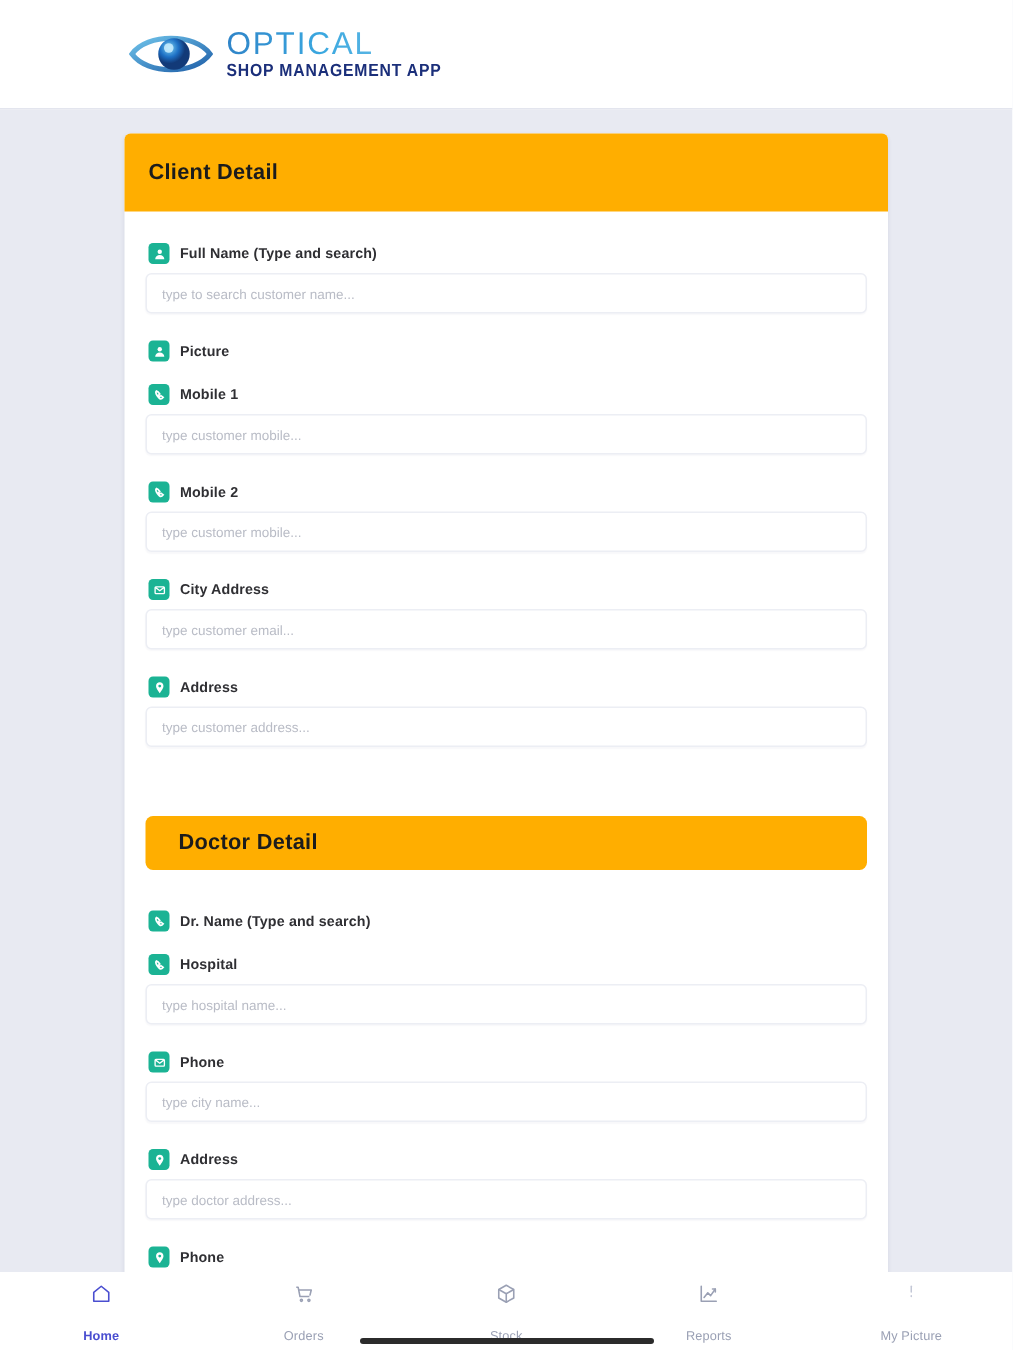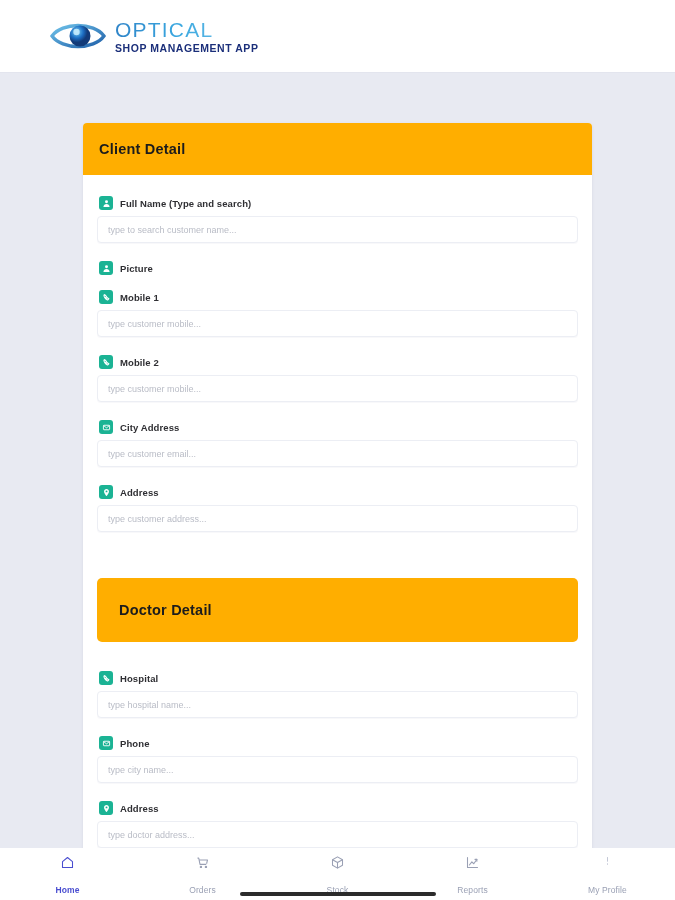--- a/index.html
+++ b/index.html
@@ -17,21 +17,21 @@
     flex-direction: column;
   }
 
   
   .topbar {
     height: 73px;
     background: #ffffff;
     flex: 0 0 73px;
     display: flex;
     align-items: center;
-    padding-left: 50px;
+    padding-left: 86px;
     border-bottom: 1px solid #e3e5ee;
   }
   .logo { display: flex; align-items: center; gap: 9px; }
   .logo-eye { width: 56px; height: 34px; flex: 0 0 56px; }
   .logo-text { display: flex; flex-direction: column; line-height: 1; }
   .logo-top {
     font-size: 21px; font-weight: 400; letter-spacing: 1.2px;
     color: #3aa0dc;
     background: linear-gradient(90deg,#2f84c8 0%,#3aa8e0 45%,#7fc5e8 100%);
     -webkit-background-clip: text; background-clip: text;
@@ -42,21 +42,20 @@
     color: #1b2f7a; margin-top: 2px;
     transform: scaleY(1.12); transform-origin: left top;
   }
 
   
   .body-area {
     flex: 1 1 auto;
     position: relative;
     overflow: hidden;
     padding: 16px 83px 0 83px;
-    margin-top: 34px;
   }
   .card {
     background: #ffffff;
     border-radius: 4px;
     box-shadow: 0 1px 3px rgba(60,64,100,.10);
     overflow: visible;
     min-height: 820px;
   }
 
   .section-header {
@@ -67,21 +66,21 @@
     display: flex;
     align-items: center;
     letter-spacing: .2px;
   }
   .section-header.first {
     height: 52px;
     padding-left: 16px;
     border-radius: 4px 4px 0 0;
   }
   .section-header.inner {
-    height: 64px;
+    height: 36px;
     margin: 0 14px;
     padding-left: 22px;
     border-radius: 5px;
     text-align: right;
   }
 
   .fields { padding: 14px 14px 10px 14px; }
   .fields.doctor { padding-top: 20px; }
 
   .field { margin-bottom: 2px; }
@@ -260,20 +259,28 @@
           <input class="input" placeholder="type customer address..." style="">
         </div>
 
         <div class="gap-lg"></div>
       </div>
 
       <div class="section-header inner">Doctor Detail</div>
       <div class="fields doctor">
 
         <div class="field">
+          <div class="field-label-row">
+            <span class="ic">
+              <svg viewBox="0 0 16 16" fill="none" stroke="#ffffff" stroke-width="2">
+                  <path d="M4 3c-1 1-1 2.5 1 5.5S9 13 10.5 12l1.5-1.5-2.5-2L8 9.5 6.5 8 8 6.5 6 4z"></path>
+                </svg>
+            </span>
+            <span class="field-label">Dr. Name (Type and search)</span>
+          </div>
         </div>
 
         <div class="field">
           <div class="field-label-row">
             <span class="ic">
               <svg viewBox="0 0 16 16" fill="none" stroke="#ffffff" stroke-width="2">
                   <path d="M4 3c-1 1-1 2.5 1 5.5S9 13 10.5 12l1.5-1.5-2.5-2L8 9.5 6.5 8 8 6.5 6 4z"></path>
                 </svg>
             </span>
             <span class="field-label">Hospital</span>
@@ -369,19 +376,19 @@
       <span class="navlabel">Reports</span>
     </div>
 
     <div class="navitem">
       <span>
         <svg viewBox="0 0 24 24" fill="none" stroke="#c3c7d6" stroke-width="1.6" stroke-linecap="round">
           <path d="M12 4v6"></path>
             <path d="M12 14v1"></path>
         </svg>
       </span>
-      <span class="navlabel">My Profile</span>
+      <span class="navlabel">My Picture</span>
     </div>
 
     <div class="home-indicator"></div>
   </div>
 
 </div>
 
 </body></html>

